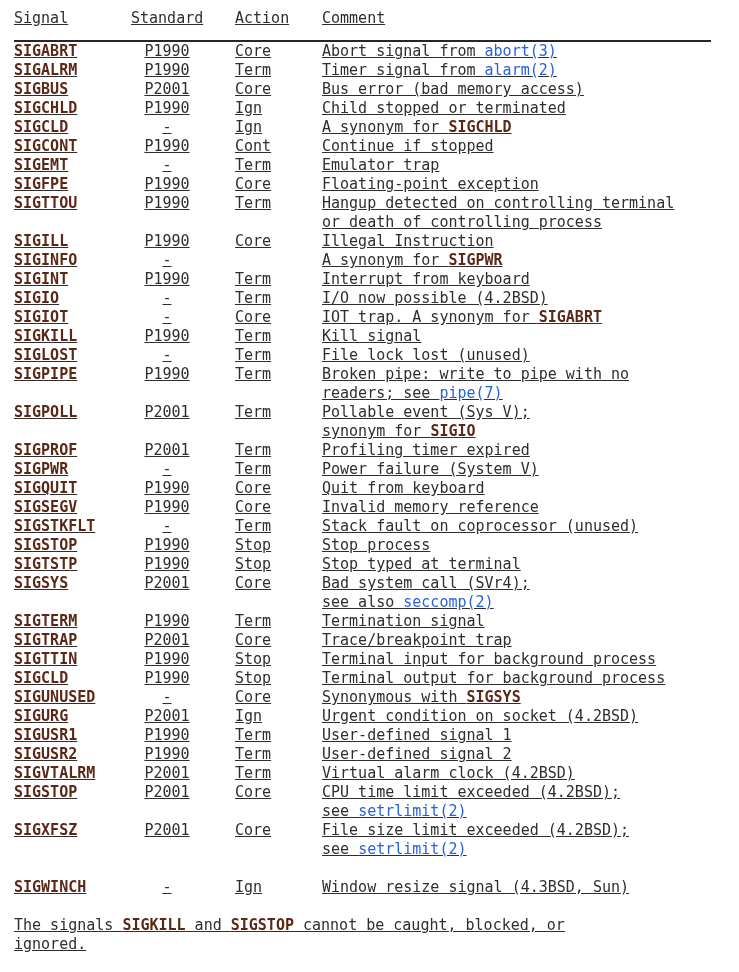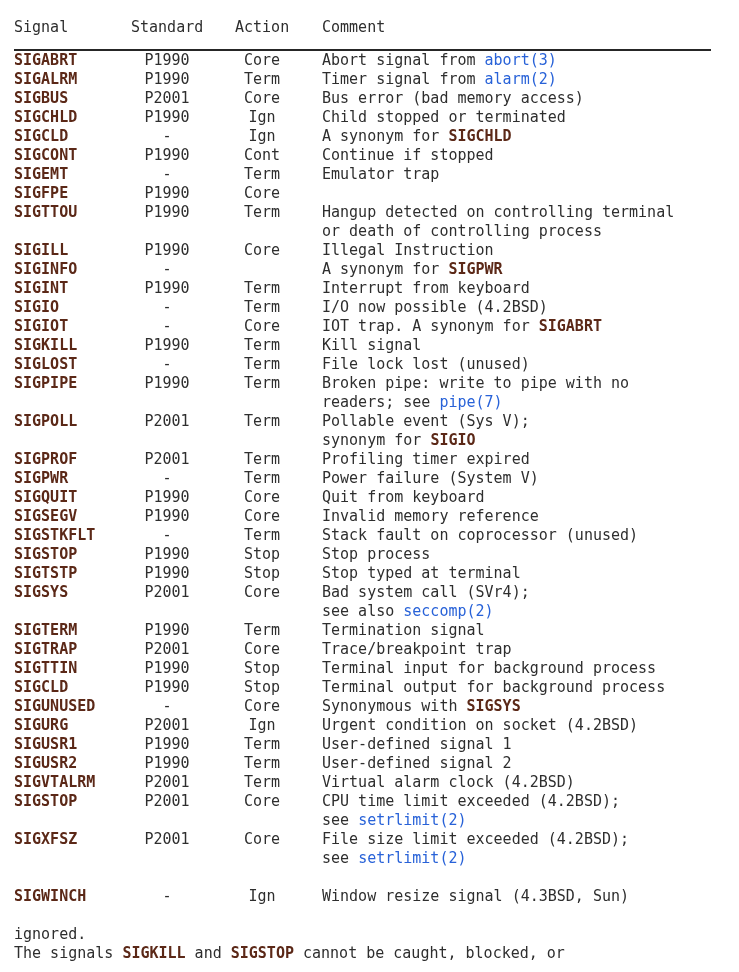--- a/index.html
+++ b/index.html
@@ -14,39 +14,39 @@
   body {
     width: 739px;
     height: 972px;
     background: var(--bg);
     color: var(--text);
     font-family: "DejaVu Sans Mono", "Liberation Mono", monospace;
     font-size: 15px;
     line-height: 19px;
     overflow: hidden;
   }
-  .page { padding: 18px 14px 0 14px; }
+  .page { padding: 9px 14px 0 14px; text-decoration: underline; }
 
   .row {
     display: grid;
     grid-template-columns: 117px 104px 87px auto;
     align-items: start;
   }
   .rule {
     width: 697px;
     height: 0;
     border-top: 2px solid var(--rule);
     margin-top: 12px;
   }
   .table { }
   .gap-before { margin-top: 19px; }
 
   .sig { font-weight: bold; color: var(--maroon); }
   .std { display: block; width: 72px; text-align: center; }
-  .act { display: block; width: 54px; text-align: center; }
+  .act { display: block; width: 54px; }
   .comment .line { white-space: pre; }
   b { font-weight: bold; color: var(--maroon); }
   a { color: var(--link); text-decoration: none; cursor: pointer; }
 
   .header-row span { white-space: pre; }
   .footer { margin-top: 19px; }
   .footer .line { white-space: pre; }
 </style>
 </head>
 <body>
@@ -155,20 +155,23 @@
   </div>
 
   <div class="row">
     <span class="sig">SIGFPE</span>
     <span class="cell">
           <span class="std">P1990</span>
         </span>
     <span class="cell">
           <span class="act">Core</span>
         </span>
+    <span class="comment">
+          <div class="line"><span>Floating-point exception</span></div>
+        </span>
   </div>
 
   <div class="row">
     <span class="sig">SIGTTOU</span>
     <span class="cell">
           <span class="std">P1990</span>
         </span>
     <span class="cell">
           <span class="act">Term</span>
         </span>
@@ -555,17 +558,17 @@
     <span class="cell">
           <span class="act">Ign</span>
         </span>
     <span class="comment">
           <div class="line"><span>Window resize signal (4.3BSD, Sun)</span></div>
         </span>
   </div>
 </div>
 
   <div class="footer">
+      <div class="line"><span>The signals </span><b>SIGKILL</b><span> and </span><b>SIGSTOP</b><span> cannot be caught, blocked, or</span></div>
       <div class="line"><span>ignored.</span></div>
-      <div class="line"><span>The signals </span><b>SIGKILL</b><span> and </span><b>SIGSTOP</b><span> cannot be caught, blocked, or</span></div>
     </div>
 
 </div>
 
 </body></html>

